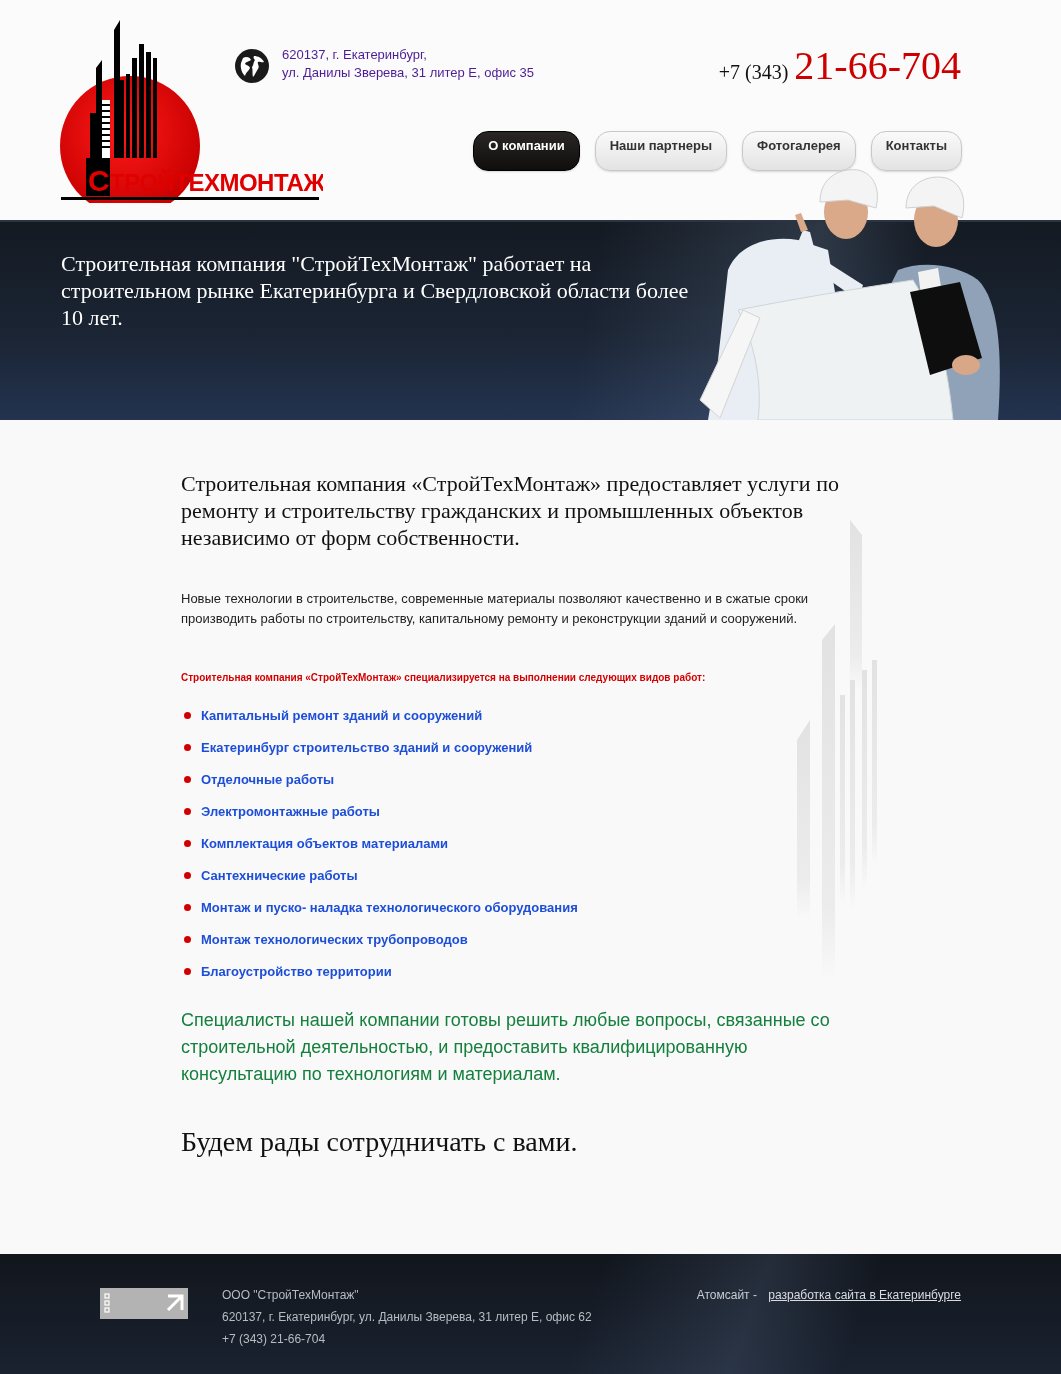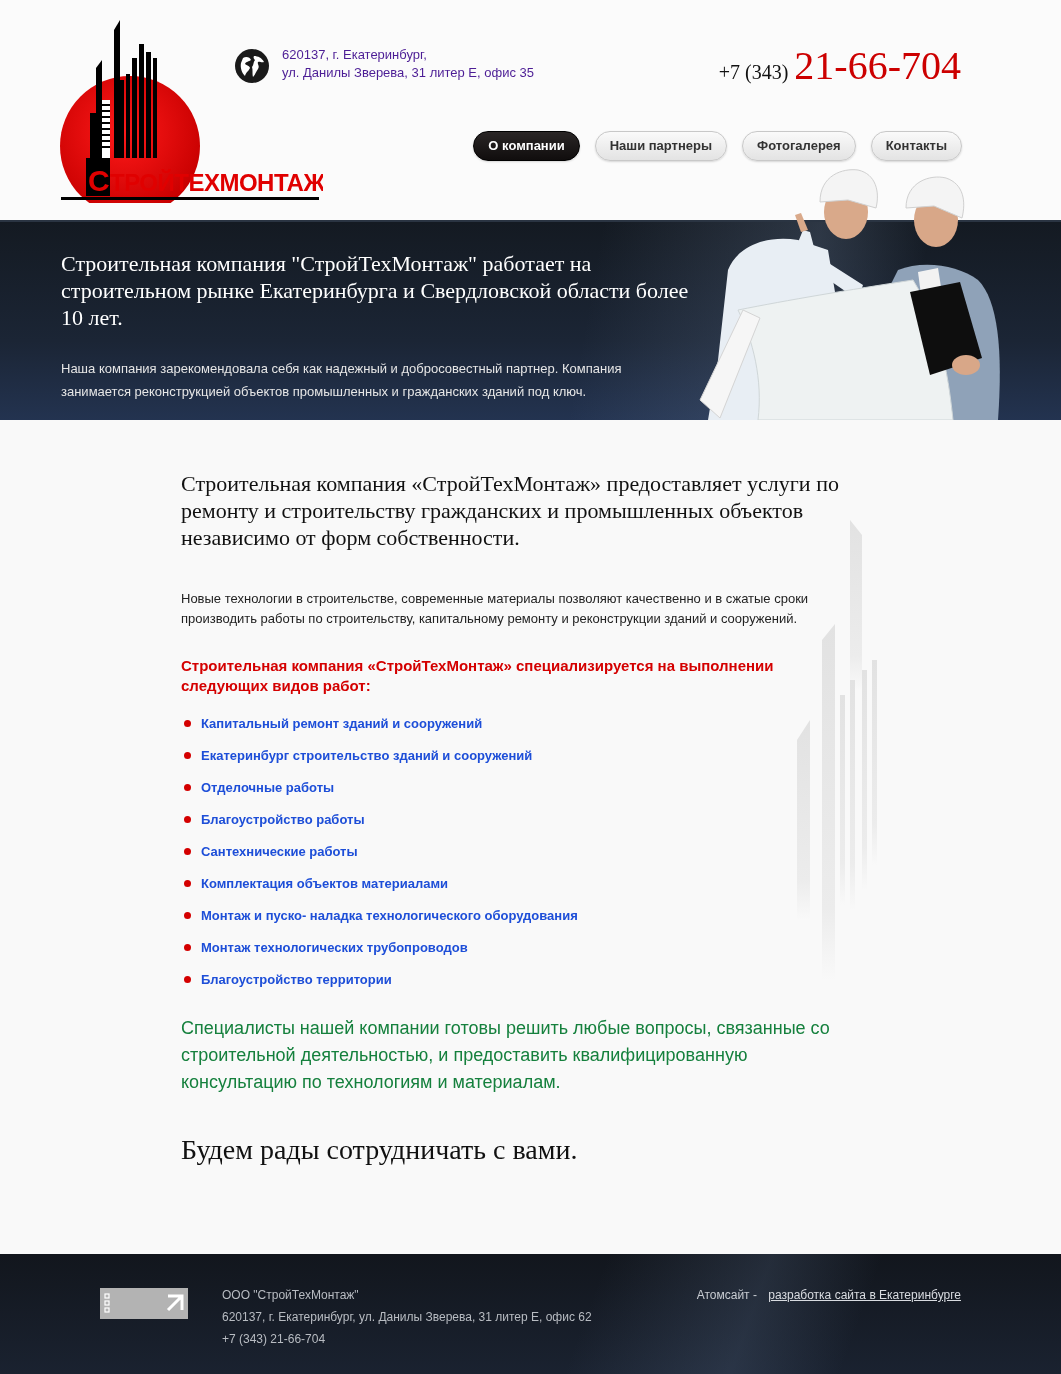--- a/index.html
+++ b/index.html
@@ -30,21 +30,21 @@
       font-family: "Liberation Serif", serif;
       white-space: nowrap;
     }
     .phone .code { font-size: 20px; color: #111; margin-right: 6px; }
     .phone .num { font-size: 40px; color: #cc0000; }
     .nav {
       position: absolute; top: 131px; right: 99px;
       display: flex; gap: 15px;
     }
     .nav-btn {
-      height: 30px; padding: 0 14px; border-radius: 15px;
+      height: 40px; padding: 0 14px; border-radius: 15px;
       font-size: 13px; font-weight: bold; line-height: 28px;
       color: #333; background: linear-gradient(#fafafa, #e3e3e3);
       border: 1px solid #c8c8c8;
       box-shadow: 0 1px 2px rgba(0,0,0,0.15);
       cursor: pointer; white-space: nowrap;
     }
     .nav-btn.active {
       background: linear-gradient(#2a2626, #100d0d);
       color: #fff; border-color: #000;
     }
@@ -71,21 +71,21 @@
     
     .main { position: absolute; left: 181px; top: 470px; width: 660px; }
     .main-lead {
       font-family: "Liberation Serif", serif;
       font-size: 22px; line-height: 27px; color: #111;
     }
     .main-para {
       margin-top: 38px; font-size: 13px; line-height: 20px; color: #222;
     }
     .main-red {
-      margin-top: 27px; font-size: 15px; line-height: 20px; font-weight: bold; color: #d40000;
+      margin-top: 39px; font-size: 10px; line-height: 20px; font-weight: bold; color: #d40000;
     }
     .services { list-style: none; margin-top: 12px; }
     .services li {
       position: relative; padding-left: 20px; height: 32px; line-height: 32px;
       font-size: 13px; font-weight: bold; color: #1d4ed8;
     }
     .services li .dot {
       position: absolute; left: 3px; top: 12px; width: 7px; height: 7px;
       border-radius: 50%; background: #d40000;
     }
@@ -179,21 +179,20 @@
   <nav class="nav">
     <div class="nav-btn active">О компании</div>
     <div class="nav-btn">Наши партнеры</div>
     <div class="nav-btn">Фотогалерея</div>
     <div class="nav-btn">Контакты</div>
   </nav>
 </div>
 
 <div class="banner">
   <div class="banner-title">Строительная компания "СтройТехМонтаж" работает на строительном рынке Екатеринбурга и Свердловской области более 10 лет.</div>
-  <div class="banner-text">Наша компания зарекомендовала себя как надежный и добросовестный партнер. Компания занимается реконструкцией объектов промышленных и гражданских зданий под ключ.</div>
 </div>
 
 <svg class="banner-photo" viewBox="0 0 325 260">
 
   <path d="M30 110 C40 85 70 75 100 80 L130 90 L140 150 L120 260 L10 260 L20 200 Z" fill="#e8eef4"></path>
 
   <path d="M200 110 C225 100 260 105 280 120 C300 140 305 190 300 260 L190 260 L185 140 Z" fill="#8fa2b8"></path>
   <path d="M220 112 L240 108 L245 140 L225 150 Z" fill="#f2f2f2"></path>
 
   <ellipse cx="148" cy="52" rx="22" ry="27" fill="#d9a98a"></ellipse>
@@ -231,23 +230,23 @@
 </svg>
 
 <div class="main">
   <div class="main-lead">Строительная компания «СтройТехМонтаж» предоставляет услуги по ремонту и строительству гражданских и промышленных объектов независимо от форм собственности.</div>
   <div class="main-para">Новые технологии в строительстве, современные материалы позволяют качественно и в сжатые сроки производить работы по строительству, капитальному ремонту и реконструкции зданий и сооружений.</div>
   <div class="main-red">Строительная компания «СтройТехМонтаж» специализируется на выполнении следующих видов работ:</div>
   <ul class="services">
     <li><span class="dot"></span><span>Капитальный ремонт зданий и сооружений</span></li>
     <li><span class="dot"></span><span>Екатеринбург строительство зданий и сооружений</span></li>
     <li><span class="dot"></span><span>Отделочные работы</span></li>
-    <li><span class="dot"></span><span>Благоустройство работы</span></li>
+    <li><span class="dot"></span><span>Электромонтажные работы</span></li>
+    <li><span class="dot"></span><span>Комплектация объектов материалами</span></li>
     <li><span class="dot"></span><span>Сантехнические работы</span></li>
-    <li><span class="dot"></span><span>Комплектация объектов материалами</span></li>
     <li><span class="dot"></span><span>Монтаж и пуско- наладка технологического оборудования</span></li>
     <li><span class="dot"></span><span>Монтаж технологических трубопроводов</span></li>
     <li><span class="dot"></span><span>Благоустройство территории</span></li>
   </ul>
   <div class="main-closing">Специалисты нашей компании готовы решить любые вопросы, связанные со строительной деятельностью, и предоставить квалифицированную консультацию по технологиям и материалам.</div>
   <div class="main-final">Будем рады сотрудничать с вами.</div>
 </div>
 
 <div class="footer">
   <div class="footer-badge">

